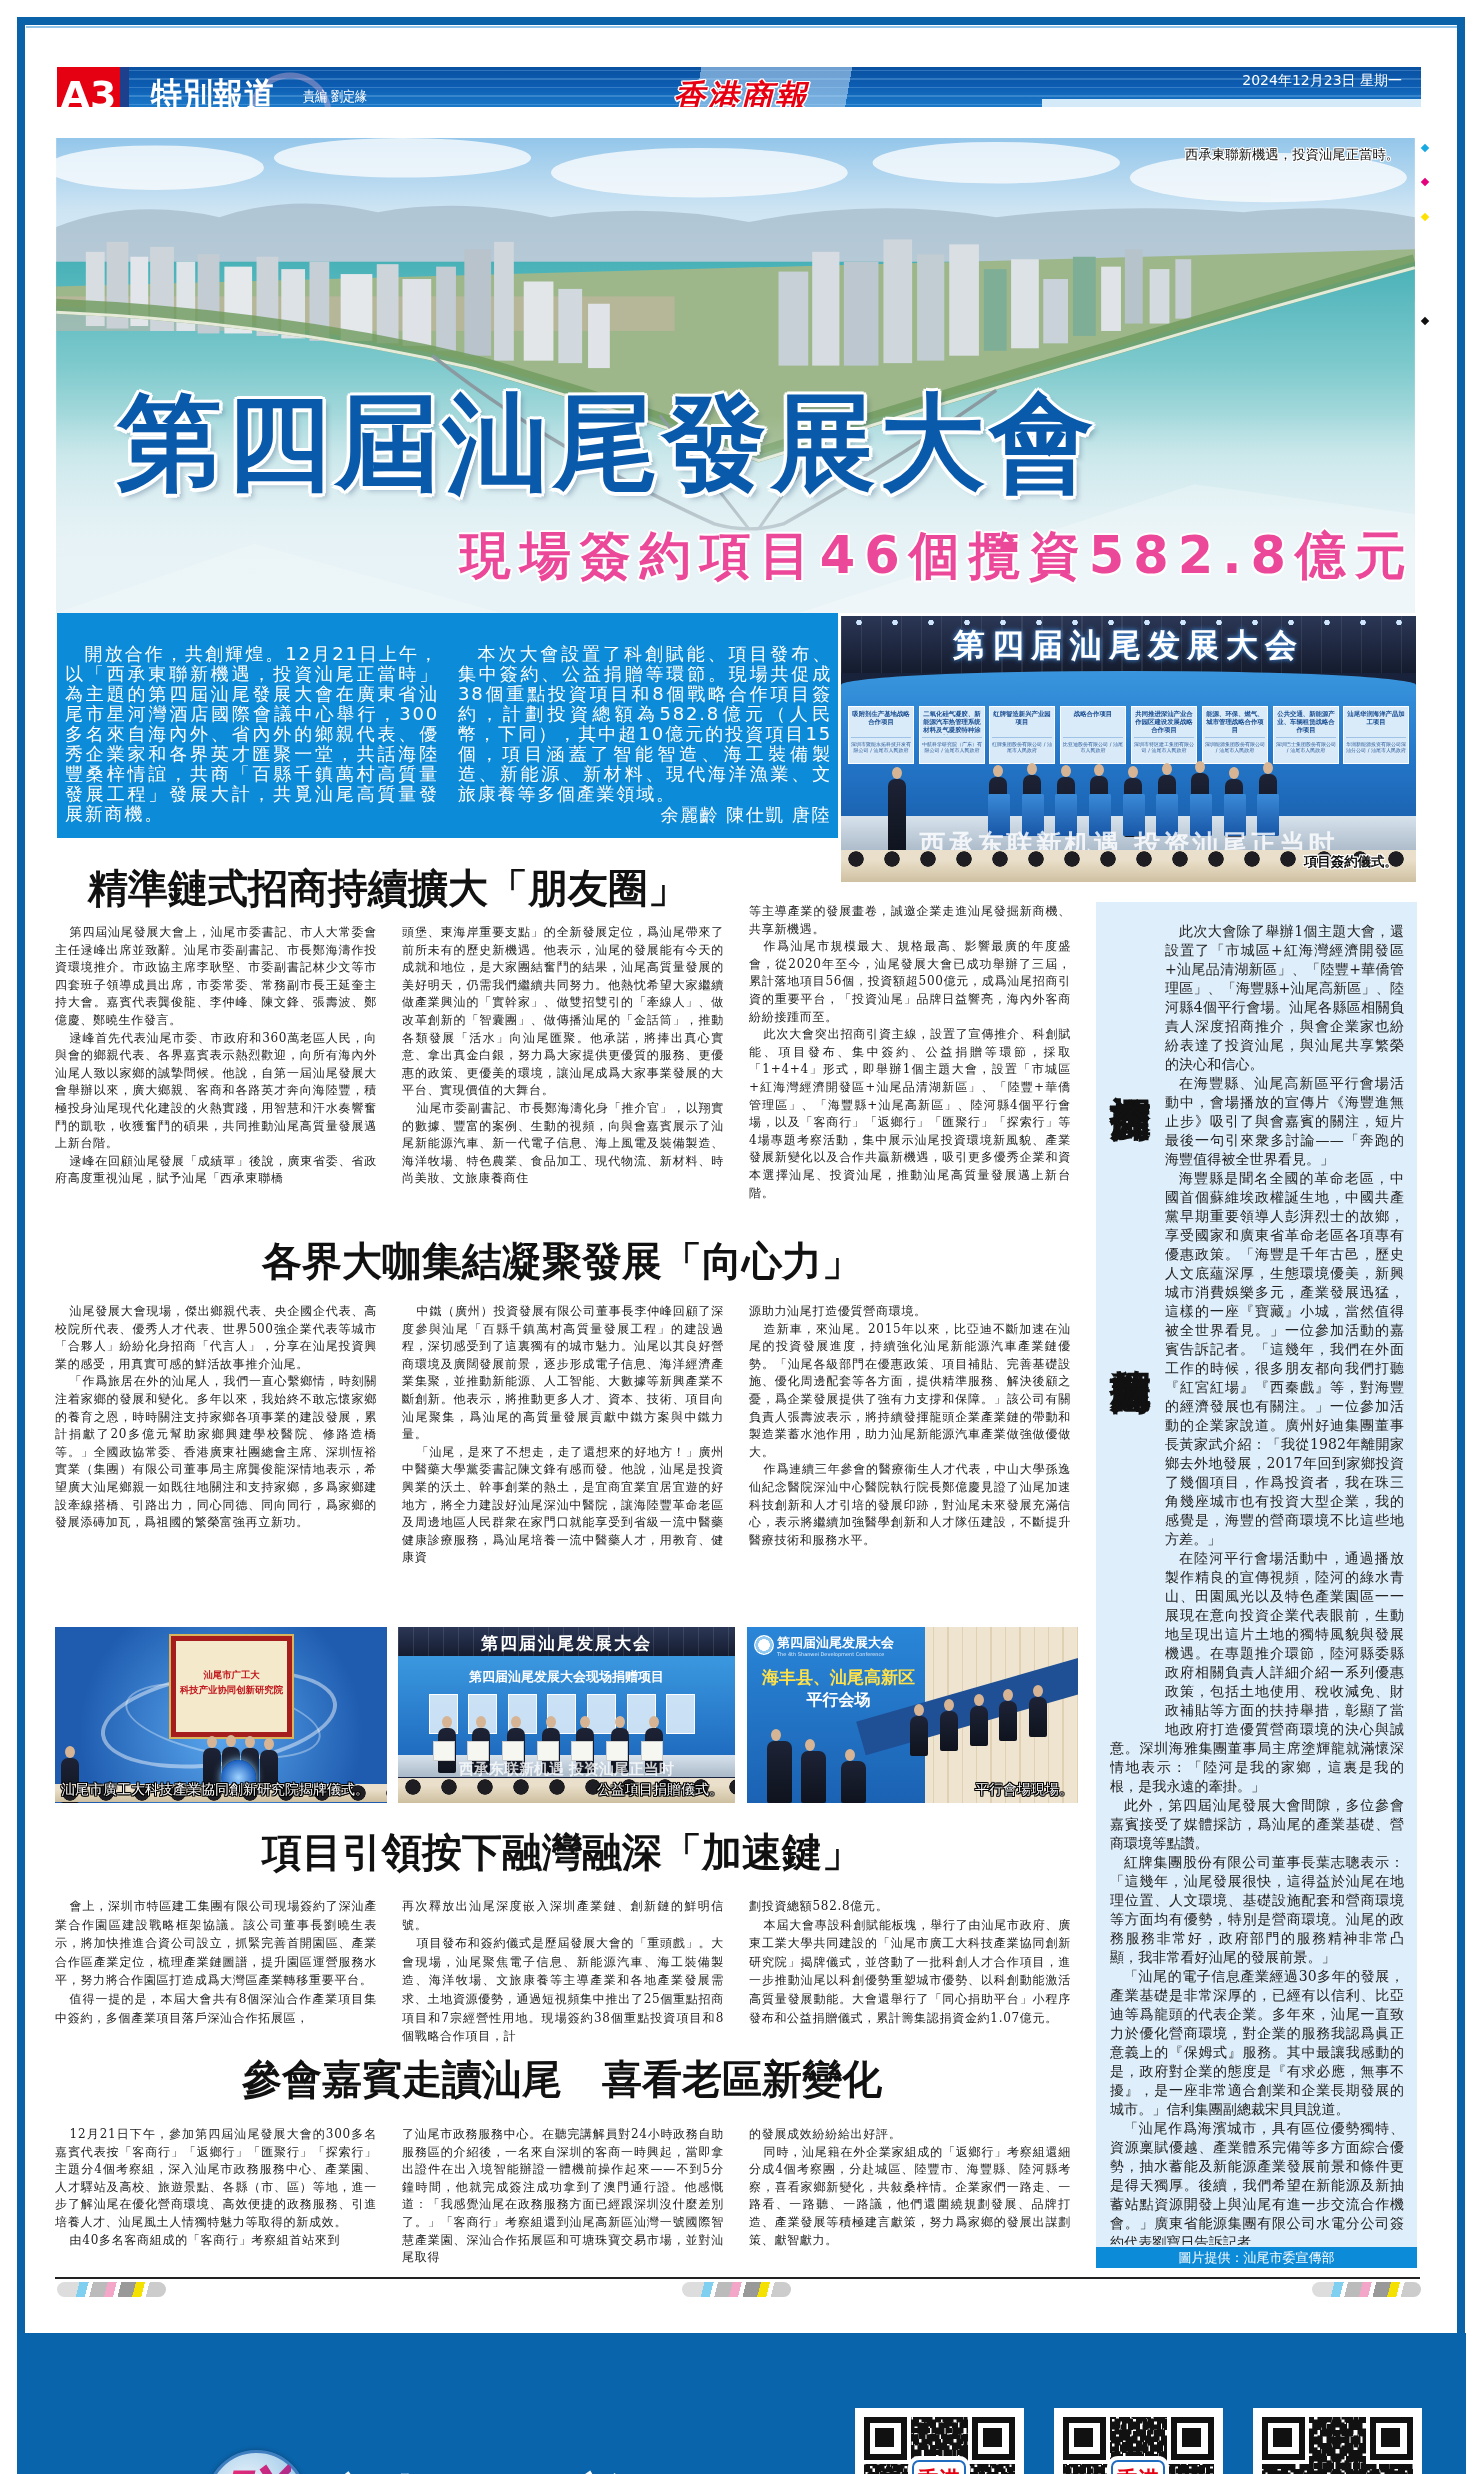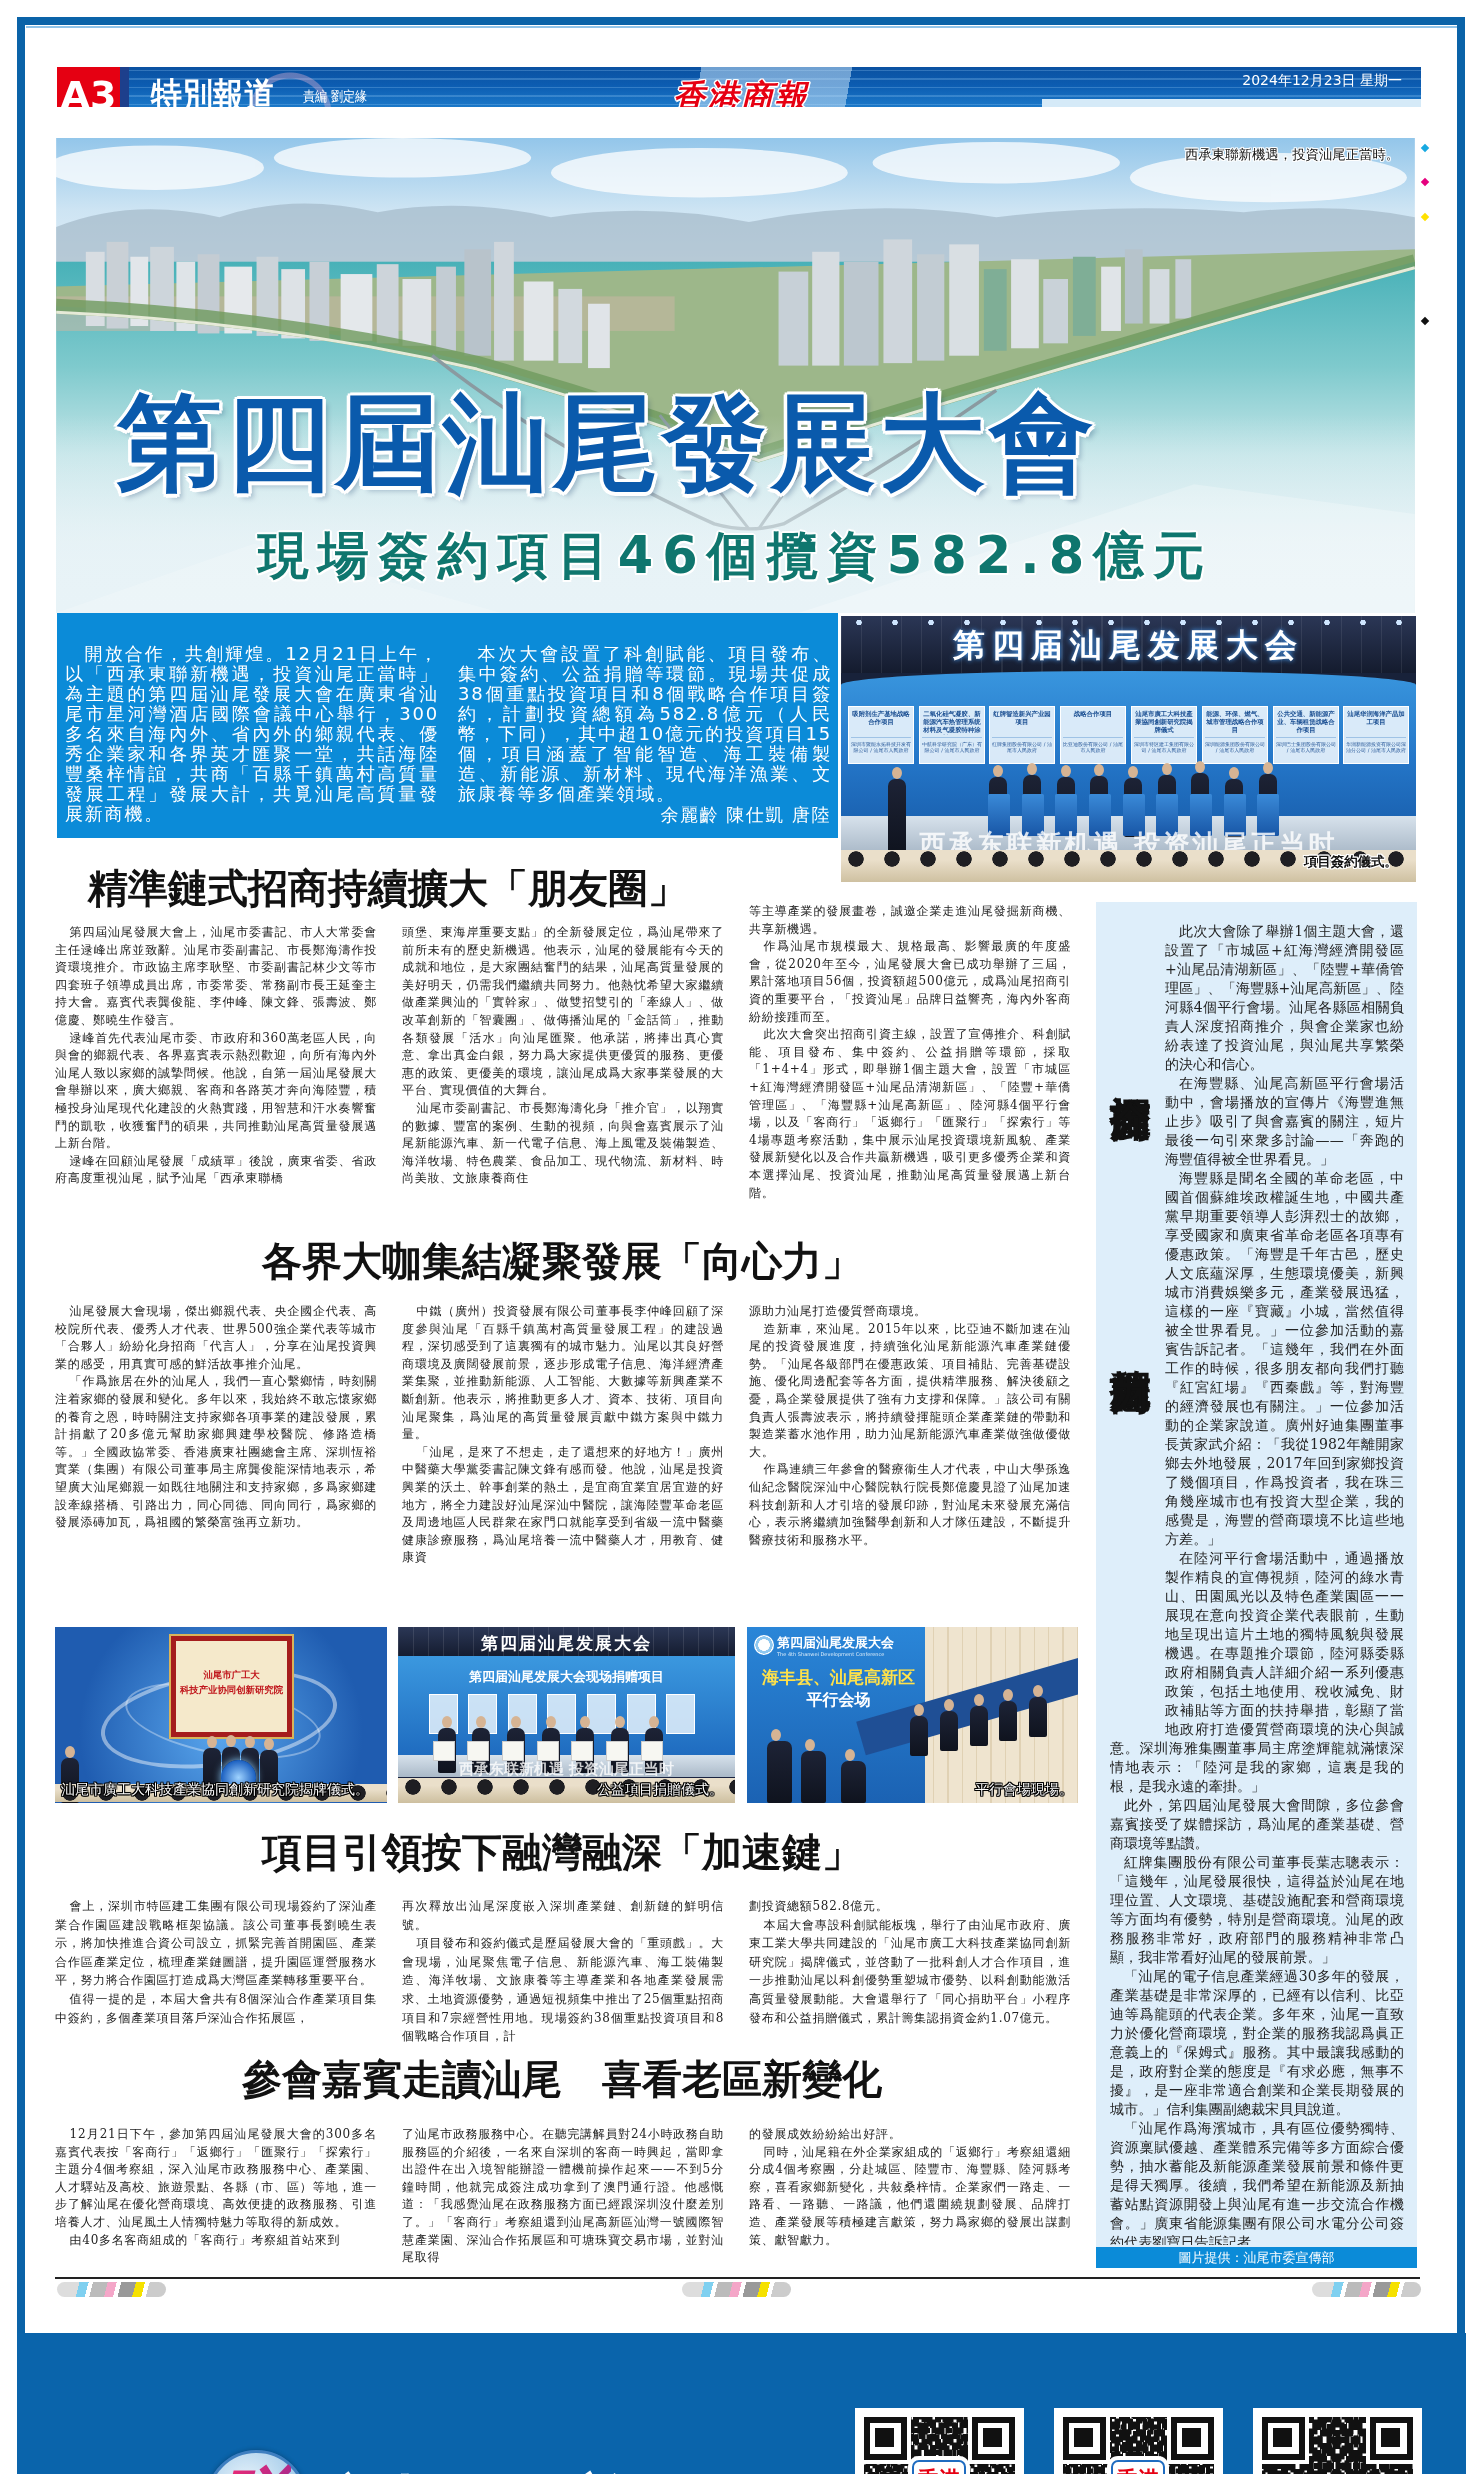--- a/index.html
+++ b/index.html
@@ -19,21 +19,21 @@
 .hdr-name{left:94px;top:7px;color:#fff;font:bold 36px/43px "DejaVu Sans",sans-serif;transform:scaleX(.86);transform-origin:left;white-space:nowrap}
 .hdr-editor{left:246px;top:21px;color:#fff;font:14px/17px "DejaVu Sans",sans-serif;transform:scaleX(.86);transform-origin:left;white-space:nowrap}
 .hdr-logo{left:616px;top:10px;color:#e60012;font:bold italic 32px/38px "DejaVu Serif",serif;letter-spacing:2px;white-space:nowrap;
  text-shadow:1.5px 0 #fff,-1.5px 0 #fff,0 1.5px #fff,0 -1.5px #fff,1px 1px #fff,-1px -1px #fff,1px -1px #fff,-1px 1px #fff}
 .hdr-date{right:19px;top:5px;color:#fff;font:14px/17px "DejaVu Sans",sans-serif;white-space:nowrap}
 .hdr-box{left:985px;top:32px;width:379px;height:25px;background:#d5eaf8}
 .hdr-en{top:4.5px;color:#111;font:13px/16px "Liberation Sans",sans-serif;transform:scaleX(.82);transform-origin:left;white-space:nowrap}
 
 .title{font:bold 105px/114px "DejaVu Sans",sans-serif;color:#0a5aac;text-align:center;letter-spacing:4px;white-space:nowrap;
  text-shadow:3.5px 0 #fff,-3.5px 0 #fff,0 3.5px #fff,0 -3.5px #fff,2.5px 2.5px #fff,-2.5px 2.5px #fff,2.5px -2.5px #fff,-2.5px -2.5px #fff,5px 5px 5px rgba(0,40,90,.25)}
-.subtitle{font:bold 51px/59px "DejaVu Sans",sans-serif;color:#0f766e;text-align:center;letter-spacing:9px;white-space:nowrap;
+.subtitle{font:bold 51px/59px "DejaVu Sans",sans-serif;color:#ec4899;text-align:right;letter-spacing:9px;white-space:nowrap;
  text-shadow:2px 0 #fff,-2px 0 #fff,0 2px #fff,0 -2px #fff,1.5px 1.5px #fff,-1.5px 1.5px #fff,1.5px -1.5px #fff,-1.5px -1.5px #fff}
 .halo{text-shadow:1px 0 #fff,-1px 0 #fff,0 1px #fff,0 -1px #fff,1px 1px #fff,-1px -1px #fff,1px -1px #fff,-1px 1px #fff}
 .darkhalo{color:#fff;text-shadow:1px 0 #000,-1px 0 #000,0 1px #000,0 -1px #000,1px 1px #000,-1px -1px #000,1px -1px #000,-1px 1px #000}
 
 .intro-col{width:374px;color:#fff;font:18px/20px "DejaVu Sans",sans-serif;letter-spacing:1.8px;text-align:justify}
 .intro-col p{text-indent:19.6px}
 
 .hd{font:bold 40px/43px "DejaVu Sans",sans-serif;color:#111;text-align:center;white-space:nowrap}
 .col{width:322px;font-size:12px;letter-spacing:0.7px;line-height:17.6px;color:#222;text-align:justify}
 .col p{text-indent:14.6px}
@@ -201,21 +201,21 @@
     </div>
  <div class="panel" style="left:148px">
       <div class="pt">红牌智造新兴产业园项目</div>
       <div class="pp">红牌集团股份有限公司 / 汕尾市人民政府</div>
     </div>
  <div class="panel" style="left:219px">
       <div class="pt">战略合作项目</div>
       <div class="pp">比亚迪股份有限公司 / 汕尾市人民政府</div>
     </div>
  <div class="panel" style="left:290px">
-      <div class="pt">汕尾市廣工大科技產業協同創新研究院揭牌儀式</div>
+      <div class="pt">共同推进深汕产业合作园区建设发展战略合作项目</div>
       <div class="pp">深圳市特区建工集团有限公司 / 汕尾市人民政府</div>
     </div>
  <div class="panel" style="left:361px">
       <div class="pt">能源、环保、燃气、城市管理战略合作项目</div>
       <div class="pp">深圳能源集团股份有限公司 / 汕尾市人民政府</div>
     </div>
  <div class="panel" style="left:432px">
       <div class="pt">公共交通、新能源产业、车辆租赁战略合作项目</div>
       <div class="pp">深圳巴士集团股份有限公司 / 汕尾市人民政府</div>
     </div>

